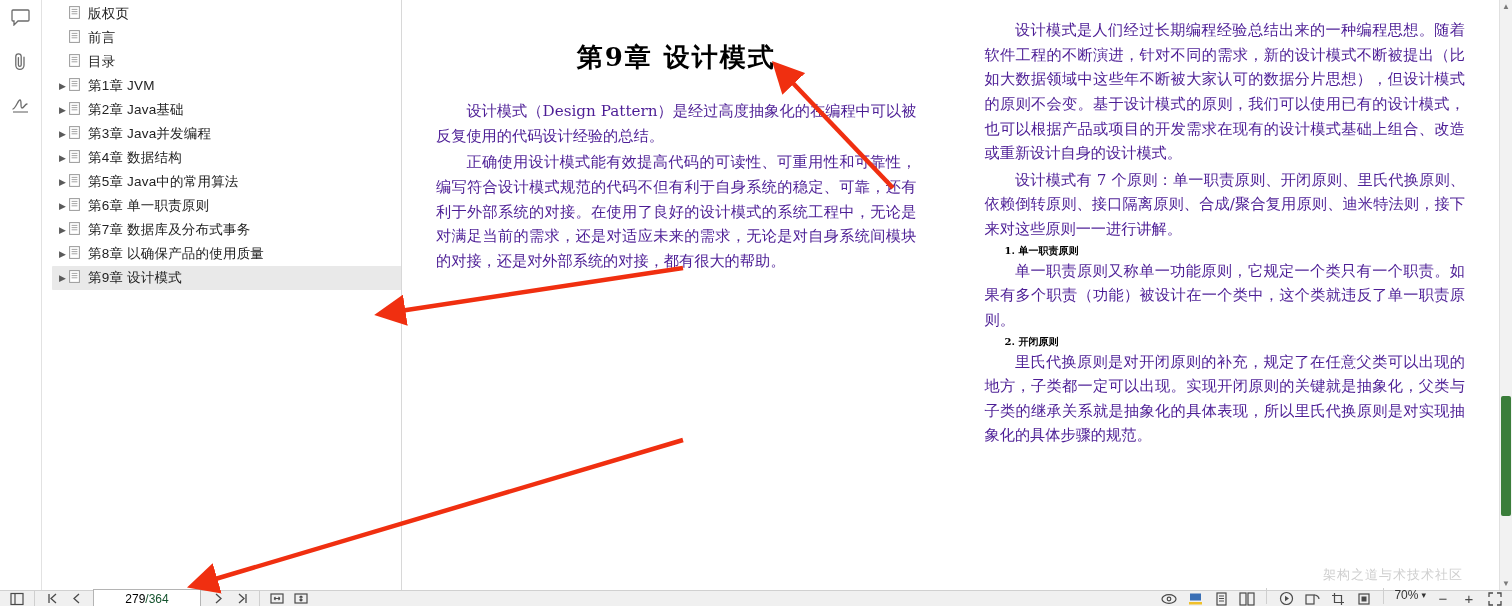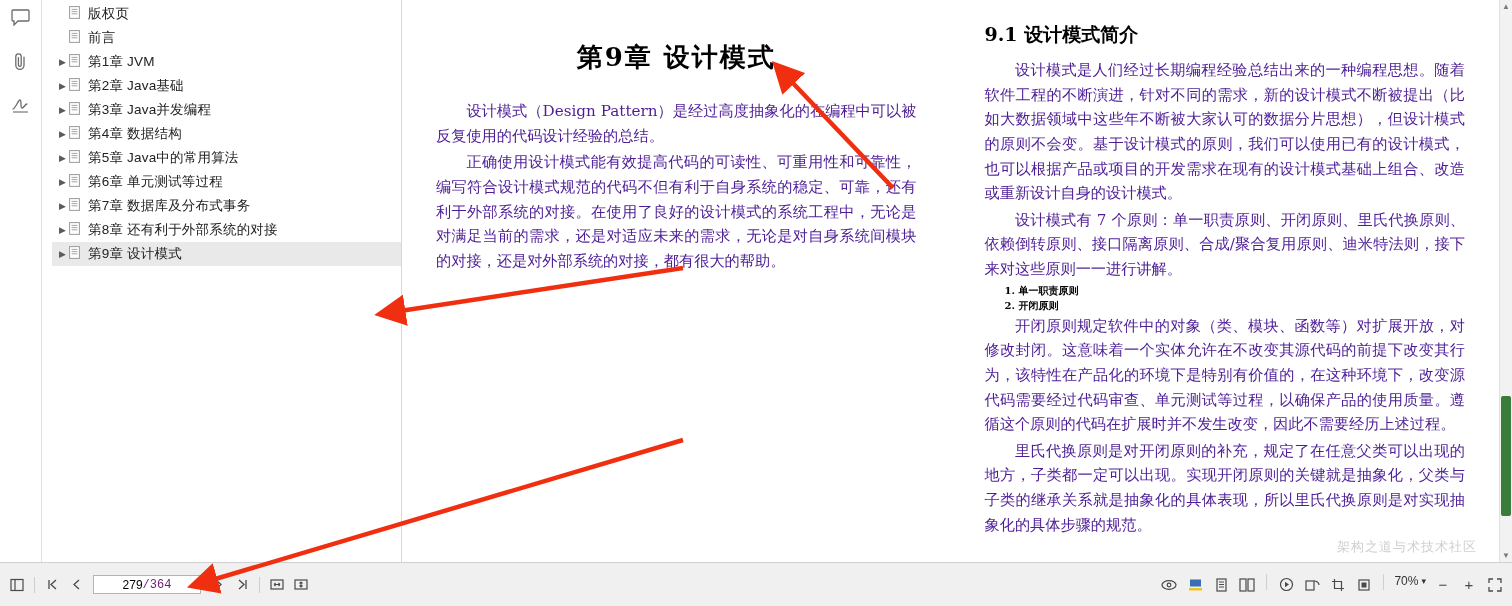--- a/index.html
+++ b/index.html
@@ -124,21 +124,21 @@
   .sub-title {
     font-family: "DejaVu Serif", serif;
     font-size: 10px;
     font-weight: bold;
     text-indent: 2em;
     margin: 0 0 1px 0;
     color: #000;
   }
   .watermark {
     position: absolute;
-    right: 22px;
+    right: 36px;
     bottom: 6px;
     font-size: 13px;
     color: #cfcfcf;
     letter-spacing: 1px;
     font-family: "DejaVu Sans", sans-serif;
   }
 
   
   .vscroll {
     width: 13px;
@@ -161,21 +161,21 @@
     color: #7a7a7a;
     font-size: 8px;
     text-align: center;
     line-height: 13px;
   }
   .vscroll .arrow.up { top: 0; }
   .vscroll .arrow.down { bottom: 0; }
 
   
   .toolbar {
-    height: 44px;
+    height: 16px;
     background: #f0f0f0;
     border-top: 1px solid #d0d0d0;
     display: flex;
     align-items: center;
     font-size: 12px;
     color: #3c3c3c;
     padding: 0 6px;
     position: relative;
   }
   .tb-group { display: flex; align-items: center; gap: 2px; }
@@ -191,21 +191,21 @@
     align-items: center;
     justify-content: center;
     width: 108px; height: 19px;
     border: 1px solid #b4b4b4;
     background: #ffffff;
     font-size: 12px;
     margin: 0 4px;
     color: #222;
   }
   .page-box .cur { color: #000; }
-  .page-box .tot { color: #701a75; font-family: Liberation Mono, monospace; }
+  .page-box .tot { color: #14532d; }
   .tb-right {
     margin-left: auto;
     display: flex;
     align-items: flex-start;
     gap: 4px;
     z-index: 2;
   }
   .zoom-box {
     display: flex; align-items: center;
     font-size: 12px;
@@ -269,20 +269,30 @@
             <span class="bm-arrow hidden">▶</span>
             <span class="bm-file"><svg width="11" height="13" viewBox="0 0 11 13">
                 <rect x="0.6" y="0.6" width="9.8" height="11.8" fill="#ffffff" stroke="#9a9a9a" stroke-width="1"></rect>
                 <line x1="2.6" y1="3.4" x2="8.4" y2="3.4" stroke="#9a9a9a" stroke-width="0.9"></line>
                 <line x1="2.6" y1="5.6" x2="8.4" y2="5.6" stroke="#9a9a9a" stroke-width="0.9"></line>
                 <line x1="2.6" y1="7.8" x2="8.4" y2="7.8" stroke="#9a9a9a" stroke-width="0.9"></line>
               </svg></span>
             <span class="bm-label">前言</span>
           </div>
           <div class="bm-item">
+            <span class="bm-arrow hidden">▶</span>
+            <span class="bm-file"><svg width="11" height="13" viewBox="0 0 11 13">
+                <rect x="0.6" y="0.6" width="9.8" height="11.8" fill="#ffffff" stroke="#9a9a9a" stroke-width="1"></rect>
+                <line x1="2.6" y1="3.4" x2="8.4" y2="3.4" stroke="#9a9a9a" stroke-width="0.9"></line>
+                <line x1="2.6" y1="5.6" x2="8.4" y2="5.6" stroke="#9a9a9a" stroke-width="0.9"></line>
+                <line x1="2.6" y1="7.8" x2="8.4" y2="7.8" stroke="#9a9a9a" stroke-width="0.9"></line>
+              </svg></span>
+            <span class="bm-label">目录</span>
+          </div>
+          <div class="bm-item">
             <span class="bm-arrow">▶</span>
             <span class="bm-file"><svg width="11" height="13" viewBox="0 0 11 13">
                 <rect x="0.6" y="0.6" width="9.8" height="11.8" fill="#ffffff" stroke="#9a9a9a" stroke-width="1"></rect>
                 <line x1="2.6" y1="3.4" x2="8.4" y2="3.4" stroke="#9a9a9a" stroke-width="0.9"></line>
                 <line x1="2.6" y1="5.6" x2="8.4" y2="5.6" stroke="#9a9a9a" stroke-width="0.9"></line>
                 <line x1="2.6" y1="7.8" x2="8.4" y2="7.8" stroke="#9a9a9a" stroke-width="0.9"></line>
               </svg></span>
             <span class="bm-label">第1章 JVM</span>
           </div>
           <div class="bm-item">
@@ -326,41 +336,41 @@
             <span class="bm-label">第5章 Java中的常用算法</span>
           </div>
           <div class="bm-item">
             <span class="bm-arrow">▶</span>
             <span class="bm-file"><svg width="11" height="13" viewBox="0 0 11 13">
                 <rect x="0.6" y="0.6" width="9.8" height="11.8" fill="#ffffff" stroke="#9a9a9a" stroke-width="1"></rect>
                 <line x1="2.6" y1="3.4" x2="8.4" y2="3.4" stroke="#9a9a9a" stroke-width="0.9"></line>
                 <line x1="2.6" y1="5.6" x2="8.4" y2="5.6" stroke="#9a9a9a" stroke-width="0.9"></line>
                 <line x1="2.6" y1="7.8" x2="8.4" y2="7.8" stroke="#9a9a9a" stroke-width="0.9"></line>
               </svg></span>
-            <span class="bm-label">第6章 单元测试等过程</span>
+            <span class="bm-label">第6章 单一职责原则</span>
           </div>
           <div class="bm-item">
             <span class="bm-arrow">▶</span>
             <span class="bm-file"><svg width="11" height="13" viewBox="0 0 11 13">
                 <rect x="0.6" y="0.6" width="9.8" height="11.8" fill="#ffffff" stroke="#9a9a9a" stroke-width="1"></rect>
                 <line x1="2.6" y1="3.4" x2="8.4" y2="3.4" stroke="#9a9a9a" stroke-width="0.9"></line>
                 <line x1="2.6" y1="5.6" x2="8.4" y2="5.6" stroke="#9a9a9a" stroke-width="0.9"></line>
                 <line x1="2.6" y1="7.8" x2="8.4" y2="7.8" stroke="#9a9a9a" stroke-width="0.9"></line>
               </svg></span>
             <span class="bm-label">第7章 数据库及分布式事务</span>
           </div>
           <div class="bm-item">
             <span class="bm-arrow">▶</span>
             <span class="bm-file"><svg width="11" height="13" viewBox="0 0 11 13">
                 <rect x="0.6" y="0.6" width="9.8" height="11.8" fill="#ffffff" stroke="#9a9a9a" stroke-width="1"></rect>
                 <line x1="2.6" y1="3.4" x2="8.4" y2="3.4" stroke="#9a9a9a" stroke-width="0.9"></line>
                 <line x1="2.6" y1="5.6" x2="8.4" y2="5.6" stroke="#9a9a9a" stroke-width="0.9"></line>
                 <line x1="2.6" y1="7.8" x2="8.4" y2="7.8" stroke="#9a9a9a" stroke-width="0.9"></line>
               </svg></span>
-            <span class="bm-label">第8章 还有利于外部系统的对接</span>
+            <span class="bm-label">第8章 以确保产品的使用质量</span>
           </div>
           <div class="bm-item selected">
             <span class="bm-arrow">▶</span>
             <span class="bm-file"><svg width="11" height="13" viewBox="0 0 11 13">
                 <rect x="0.6" y="0.6" width="9.8" height="11.8" fill="#ffffff" stroke="#9a9a9a" stroke-width="1"></rect>
                 <line x1="2.6" y1="3.4" x2="8.4" y2="3.4" stroke="#9a9a9a" stroke-width="0.9"></line>
                 <line x1="2.6" y1="5.6" x2="8.4" y2="5.6" stroke="#9a9a9a" stroke-width="0.9"></line>
                 <line x1="2.6" y1="7.8" x2="8.4" y2="7.8" stroke="#9a9a9a" stroke-width="0.9"></line>
               </svg></span>
             <span class="bm-label">第9章 设计模式</span>
@@ -368,27 +378,26 @@
         </div>
     </div>
 
     <div class="doc-area">
       <div class="page left">
         <div class="page-title">第9章  设计模式</div>
         <p class="para">设计模式（Design Pattern）是经过高度抽象化的在编程中可以被反复使用的代码设计经验的总结。</p>
         <p class="para">正确使用设计模式能有效提高代码的可读性、可重用性和可靠性，编写符合设计模式规范的代码不但有利于自身系统的稳定、可靠，还有利于外部系统的对接。在使用了良好的设计模式的系统工程中，无论是对满足当前的需求，还是对适应未来的需求，无论是对自身系统间模块的对接，还是对外部系统的对接，都有很大的帮助。</p>
       </div>
       <div class="page right">
-        <div class="sec-title">9.1  设计模式简介</div>
         <div id="right-blocks">
             <p class="para">设计模式是人们经过长期编程经验总结出来的一种编程思想。随着软件工程的不断演进，针对不同的需求，新的设计模式不断被提出（比如大数据领域中这些年不断被大家认可的数据分片思想），但设计模式的原则不会变。基于设计模式的原则，我们可以使用已有的设计模式，也可以根据产品或项目的开发需求在现有的设计模式基础上组合、改造或重新设计自身的设计模式。</p>
             <p class="para">设计模式有 7 个原则：单一职责原则、开闭原则、里氏代换原则、依赖倒转原则、接口隔离原则、合成/聚合复用原则、迪米特法则，接下来对这些原则一一进行讲解。</p>
             <div class="sub-title">1. 单一职责原则</div>
+            <p class="para">单一职责原则又称单一功能原则，它规定一个类只有一个职责。如果有多个职责（功能）被设计在一个类中，这个类就违反了单一职责原则。</p>
             <div class="sub-title">2. 开闭原则</div>
-            <p class="para">开闭原则规定软件中的对象（类、模块、函数等）对扩展开放，对修改封闭。这意味着一个实体允许在不改变其源代码的前提下改变其行为，该特性在产品化的环境下是特别有价值的，在这种环境下，改变源代码需要经过代码审查、单元测试等过程，以确保产品的使用质量。遵循这个原则的代码在扩展时并不发生改变，因此不需要经历上述过程。</p>
             <p class="para">里氏代换原则是对开闭原则的补充，规定了在任意父类可以出现的地方，子类都一定可以出现。实现开闭原则的关键就是抽象化，父类与子类的继承关系就是抽象化的具体表现，所以里氏代换原则是对实现抽象化的具体步骤的规范。</p>
           </div>
         <div class="watermark">架构之道与术技术社区</div>
       </div>
       <div class="vscroll">
         <div class="arrow up">▲</div>
         <div class="thumb"></div>
         <div class="arrow down">▼</div>
       </div>
     </div>

